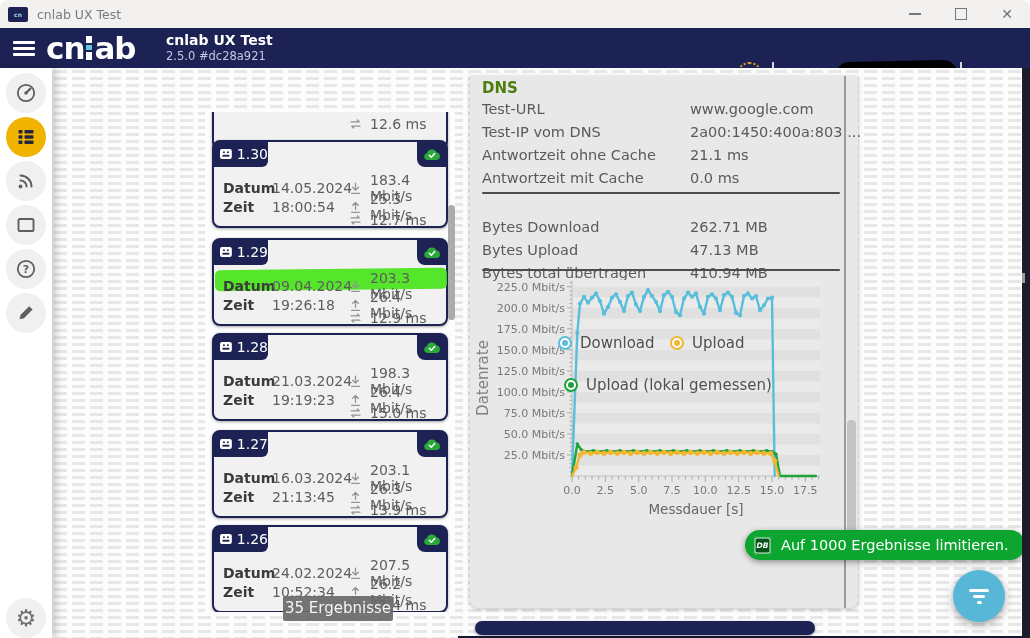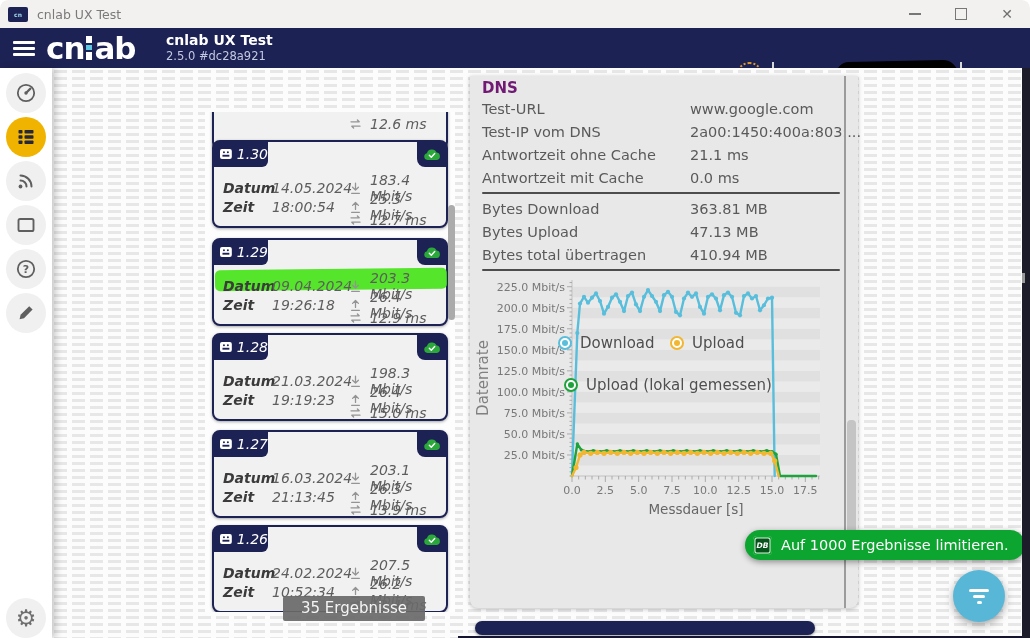--- a/index.html
+++ b/index.html
@@ -51,21 +51,21 @@
            box-shadow:4px 0 7px rgba(0,0,0,.20);z-index:2;}
   .sb-btn{position:absolute;left:6px;width:40px;height:40px;border-radius:50%;background:#f0f0f0;
           display:flex;align-items:center;justify-content:center;cursor:pointer;color:#5f5f5f;}
   .sb-btn.active{background:#f0b400;color:#26263c;}
   .sb-btn svg{display:block;}
   
   .results{position:absolute;left:205px;top:17px;width:250px;height:527px;z-index:3;}
   .results-header{position:absolute;left:0;top:0;width:250px;height:27px;background:#1d2254;
       border-radius:6px 6px 0 0;color:#fff;font-size:14.5px;display:flex;align-items:center;
       padding-left:10px;box-sizing:border-box;box-shadow:0 2px 4px rgba(0,0,0,.3);}
-  .results-body{position:absolute;left:0;top:27px;width:250px;height:500px;background:#fdfdfd;overflow:hidden;font-style:italic;}
+  .results-body{position:absolute;left:0;top:27px;width:250px;height:500px;background:#fdfdfd;overflow:hidden;}
   .card{position:absolute;left:7px;width:236px;height:88px;background:#f1f1f1;border:2px solid #1d2254;
         border-radius:8px;box-sizing:border-box;box-shadow:0 1px 3px rgba(0,0,0,.35);}
   .card.partial{top:-4px;height:42px;border-top:none;border-radius:0 0 8px 8px;}
   .card.c0{top:28px;padding-left:12px;} .card.c1{top:126px;} .card.c2{top:221px;} .card.c3{top:318px;} .card.c4{top:413px;}
   .card-badge{position:absolute;left:-1px;top:-1px;width:55px;height:26px;background:#1d2254;
       border-radius:6px 0 6px 0;color:#fff;font-size:14px;display:flex;align-items:center;gap:5px;
       padding-left:7px;box-sizing:border-box;}
   .card-cloud{position:absolute;right:-1px;top:-1px;width:30px;height:26px;background:#1d2254;
       border-radius:0 6px 0 8px;display:flex;align-items:center;justify-content:center;}
   .card-rows{position:absolute;left:0;top:30px;right:4px;}
@@ -75,23 +75,23 @@
   .cicon{color:#949494;display:flex;align-items:center;}
   .partial .crow{grid-template-columns:126px 21px 1fr;padding-left:9px;height:19px;margin-top:6px;}
   .hl-marker{display:none;position:absolute;z-index:1;left:1px;top:29px;width:232px;height:21px;
              background:#3fe30e;opacity:.88;border-radius:5px;transform:rotate(-0.6deg);}
   .card.hl .hl-marker{display:block;}
   .list-scroll-thumb{position:absolute;left:448px;top:137px;width:7px;height:115px;background:#ababab;
                      border-radius:4px;z-index:4;cursor:pointer;}
   
   .details{position:absolute;left:470px;top:8px;width:388px;height:532px;background:#e8e8e8;
            border-radius:0 0 8px 8px;z-index:3;box-shadow:0 1px 4px rgba(0,0,0,.25);}
-  .sec-title{position:absolute;left:12px;top:3px;font-size:15px;font-weight:bold;color:#701a75;}
+  .sec-title{position:absolute;left:12px;top:3px;font-size:15px;font-weight:bold;color:#4d7c0f;}
   .kv-col{position:absolute;left:0;width:388px;}
-  .kv-dns{top:25px;} .kv-bytes{top:125px;}
+  .kv-dns{top:25px;} .kv-bytes{top:143px;}
   .kv-row{height:23px;display:flex;font-size:14.5px;color:#5a5a5a;}
   .kv-label{position:absolute;left:12px;}
   .kv-row{position:relative;}
   .kv-value{position:absolute;left:220px;}
   .divider{position:absolute;left:12px;width:358px;height:2px;background:#4d4d4d;border-radius:1px;}
   .div1{top:116px;} .div2{top:193px;}
   .chart-svg{position:absolute;left:2px;top:198px;}
   .chart-svg text{font-family:"DejaVu Sans","Liberation Sans",sans-serif;}
   .legend-row{position:absolute;display:flex;align-items:center;gap:8px;font-size:15px;color:#4f4f4f;}
   .lg1{left:88px;top:258px;} .lg2{left:200px;top:258px;} .lg3{left:94px;top:300px;}
@@ -107,21 +107,21 @@
       padding:0 16px 0 8px;z-index:5;box-shadow:0 2px 6px rgba(0,0,0,.4);cursor:pointer;
       font-family:"DejaVu Sans","Liberation Sans",sans-serif;}
   .db-icon{width:19px;height:19px;background:#07531c;border-radius:4px;display:flex;align-items:center;
            justify-content:center;font-size:7.5px;font-weight:bold;color:#fff;box-shadow:inset 0 0 0 1.5px #0ca52f, inset 0 0 0 2.5px #dfeee2;font-style:italic;}
   .fab{position:absolute;left:953px;top:502px;width:52px;height:52px;border-radius:50%;background:#58b7d7;
        z-index:6;box-shadow:0 3px 8px rgba(0,0,0,.35);display:flex;flex-direction:column;align-items:center;
        justify-content:center;gap:3px;cursor:pointer;border:none;}
   .fab i{display:block;background:#fff;height:3px;border-radius:1.5px;}
   .fab .b1{width:20px;} .fab .b2{width:12px;} .fab .b3{width:5px;}
   .tooltip{position:absolute;left:283px;top:528px;background:rgba(105,105,105,.92);color:#f5f5f5;
-           font-size:15px;padding:3px 18px 4px;border-radius:2px;z-index:7;}
+           font-size:15px;padding:3px 2px 4px;border-radius:2px;z-index:7;}
   .bottom-bar{position:absolute;left:475px;top:553px;width:340px;height:14px;background:#1d2254;
               border-radius:7px;z-index:4;box-shadow:0 1px 3px rgba(0,0,0,.4);}
   .bottom-strip{position:absolute;left:458px;top:568px;width:572px;height:2px;background:#15152e;z-index:4;}
   .right-strip{position:absolute;left:1022px;top:0;width:8px;height:570px;background:#1c1c2a;z-index:5;}
   .right-strip .notch{position:absolute;left:0;top:205px;width:3px;height:10px;background:#9a9a9a;}
 </style>
 </head>
 <body>
 
 <div id="app">
@@ -526,21 +526,21 @@
 
   <div class="kv-row">
     <span class="kv-label">Antwortzeit mit Cache</span>
     <span class="kv-value">0.0 ms</span>
   </div>
 </div>
       <div class="divider div1"></div>
       <div class="kv-col kv-bytes">
   <div class="kv-row">
     <span class="kv-label">Bytes Download</span>
-    <span class="kv-value">363.81 MB</span>
+    <span class="kv-value">262.71 MB</span>
   </div>
 
   <div class="kv-row">
     <span class="kv-label">Bytes Upload</span>
     <span class="kv-value">47.13 MB</span>
   </div>
 
   <div class="kv-row">
     <span class="kv-label">Bytes total übertragen</span>
     <span class="kv-value">410.94 MB</span>

